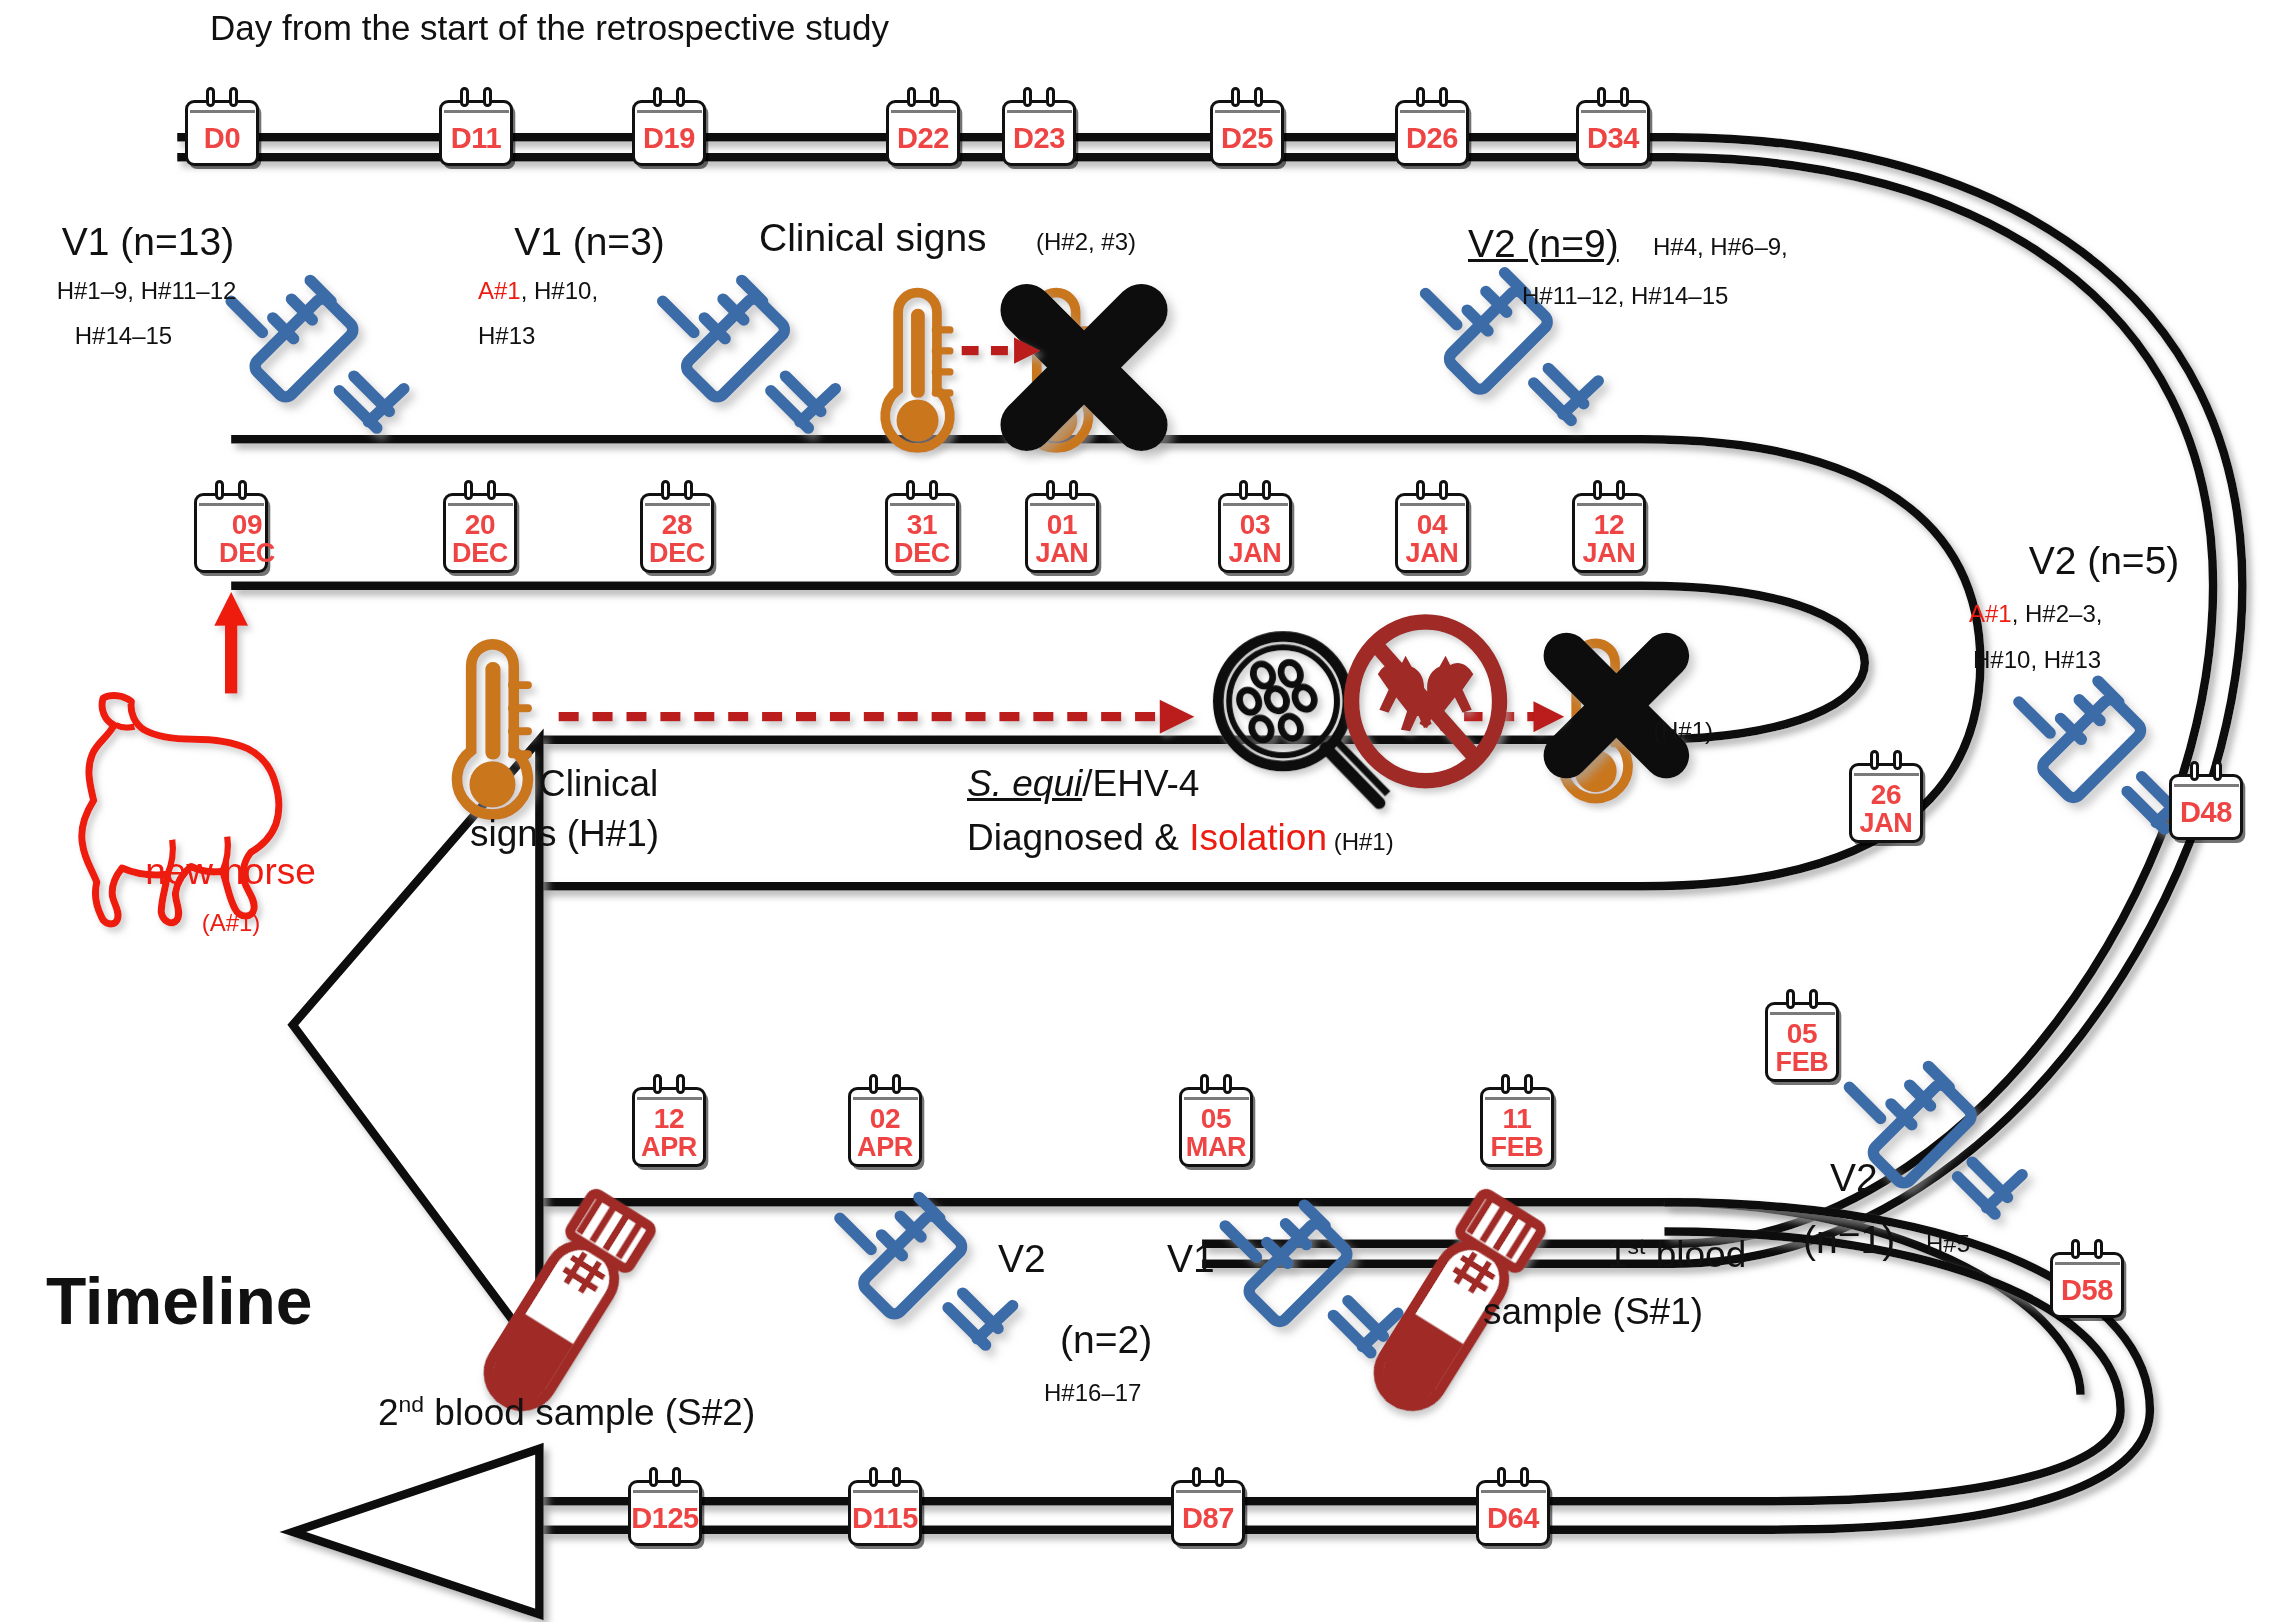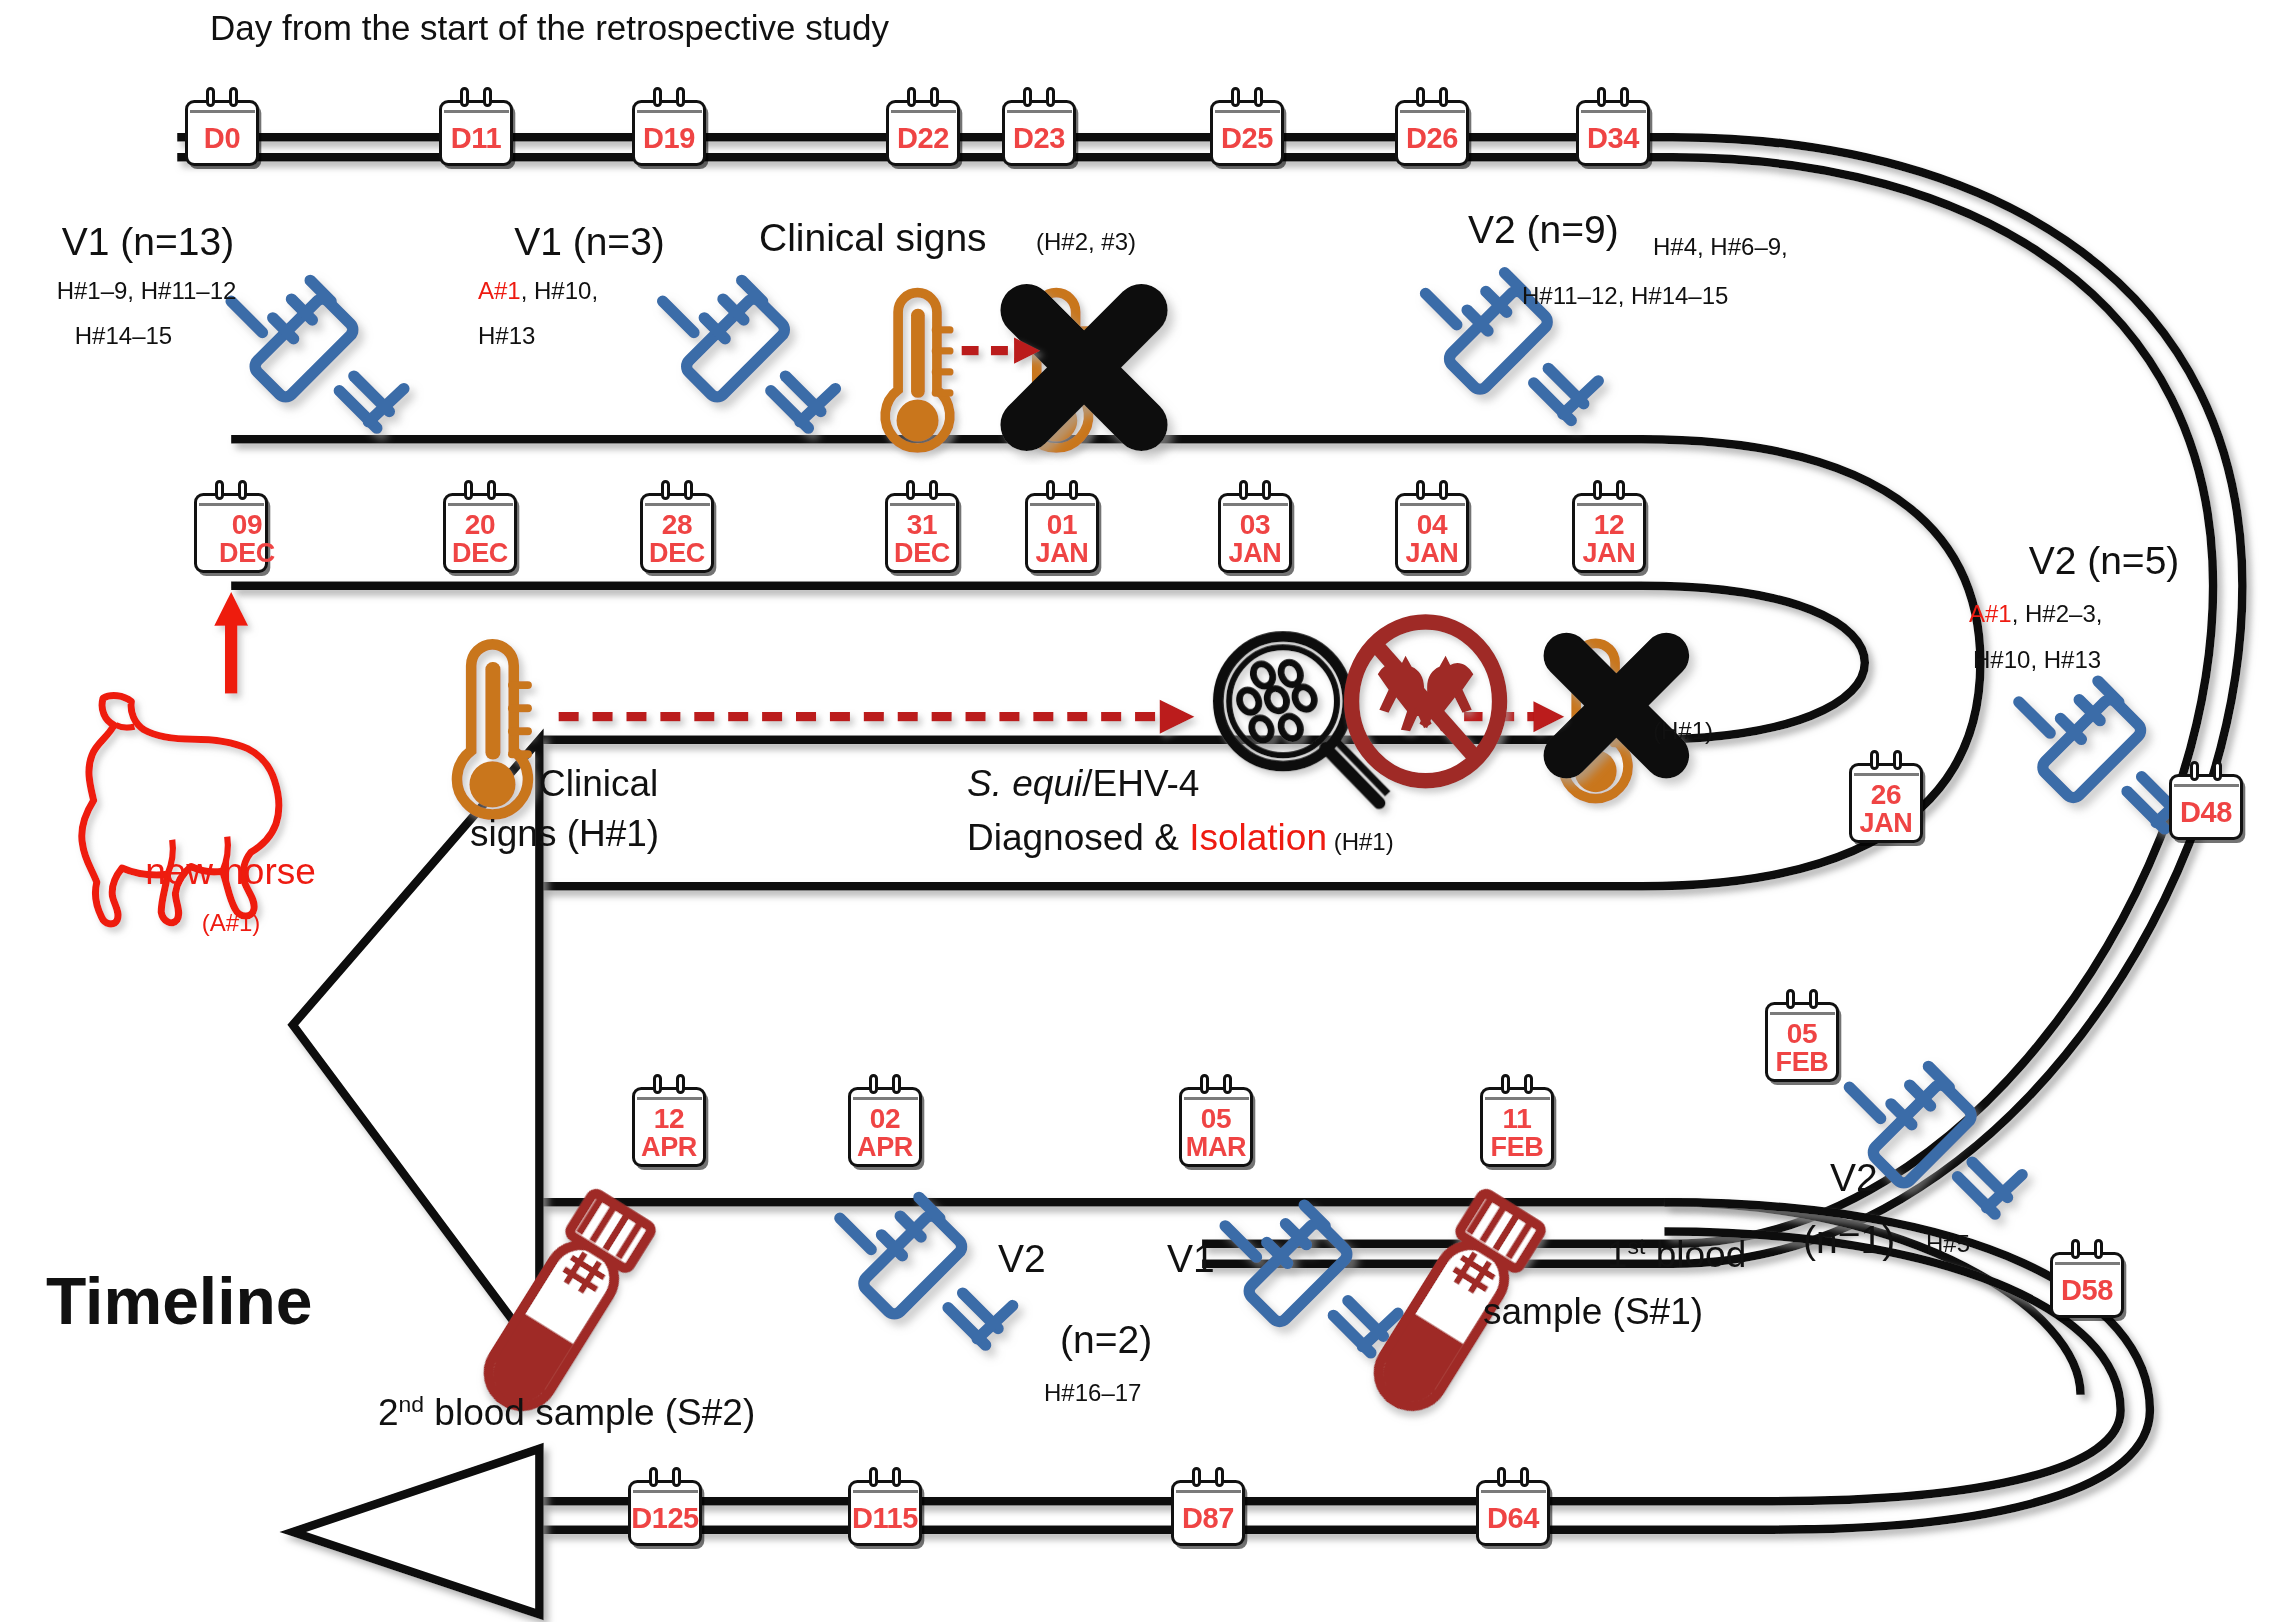--- a/index.html
+++ b/index.html
@@ -52,21 +52,21 @@
   .cal-dm .d2 { font-size:27px; margin-top:1.5px; }
 
   
   .txt { position:absolute; color:#111; white-space:nowrap; line-height:1.15; }
   .t-title { font-size:42px; }
   .t-big   { font-size:39px; }
   .t-med   { font-size:32px; }
   .t-sm    { font-size:24px; }
   .red     { color:#ee1b11; }
   .bold    { font-weight:700; }
-  .ital    { font-style:italic; }
+  .ital    { font-style:italic;text-decoration:underline; }
   .ctr     { text-align:center; }
 
   
   #trackSvg, #iconSvg { position:absolute; left:0; top:0; width:2284px; height:1623px; }
   #trackSvg { z-index:5; }
   #iconSvg  { z-index:20; }
   .lbl-layer { position:absolute; inset:0; z-index:40; }
 </style>
 </head>
 <body>
@@ -367,21 +367,21 @@
 
   <div class="txt t-big ctr" style="left:474px; top:220px; width:231px;">V1 (n=3)</div>
   <div class="txt t-sm" style="left:478px; top:277px;">
     <span class="red">A#1</span><span>, H#10,</span>
   </div>
   <div class="txt t-sm" style="left:478px; top:322px;">H#13</div>
 
   <div class="txt t-big" style="left:759px; top:216px;">Clinical signs</div>
   <div class="txt t-sm" style="left:1036px; top:228px;">(H#2, #3)</div>
 
-  <div class="txt t-big" style="left:1468px; top:208px;">V2 (n=9)</div>
+  <div class="txt t-big" style="left:1468px; top:222px;text-decoration:underline;">V2 (n=9)</div>
   <div class="txt t-sm" style="left:1653px; top:233px;">H#4, H#6–9,</div>
   <div class="txt t-sm" style="left:1522px; top:282px;">H#11–12, H#14–15</div>
 
   <div class="cal cal-dm" style="left:194px; top:493px;padding-left:32px;">
     <span class="rings">
           <i></i>
           <i></i>
         </span>
         <span class="hdrline"></span>
     <span class="d1">09</span>

